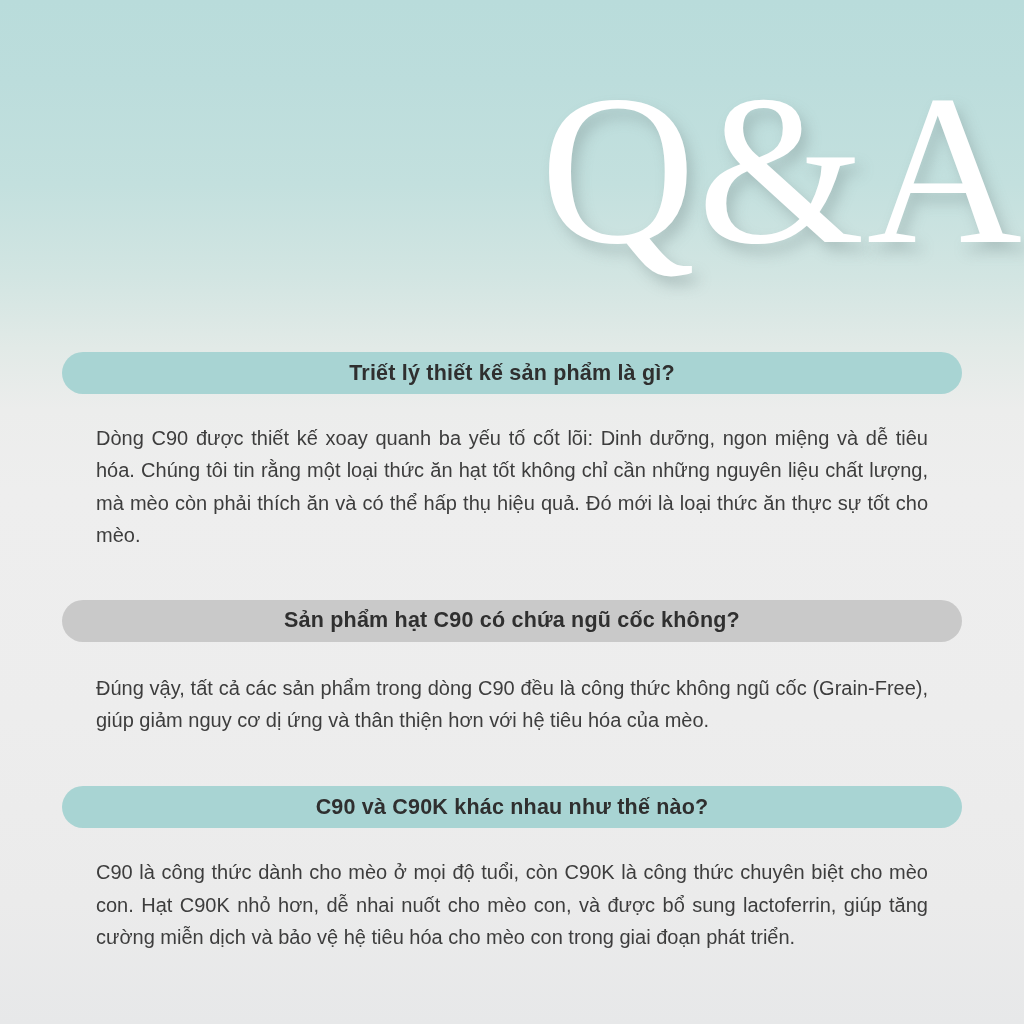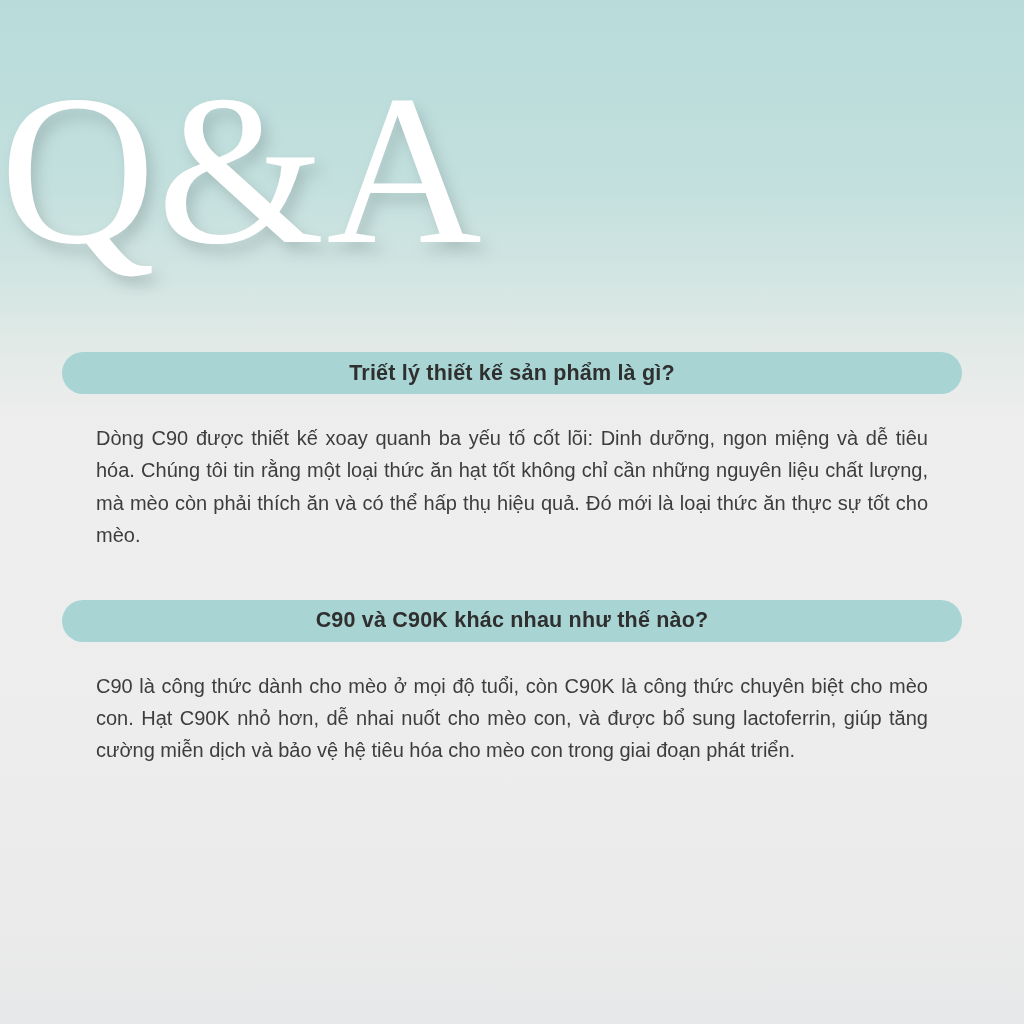--- a/index.html
+++ b/index.html
@@ -30,21 +30,21 @@
     width: 1024px;
     height: 1024px;
   }
 
   
   .title-wrap {
     position: absolute;
     top: 62px;
     left: 0;
     width: 1024px;
-    text-align: left;
+    text-align: right;
   }
   .title {
     font-family: "Liberation Serif", serif;
     font-size: 215px;
     line-height: 1.0;
     letter-spacing: 2px;
     color: #ffffff;
     font-weight: 400;
     text-shadow: 6px 9px 14px rgba(120,140,140,0.38);
     display: inline-block;
@@ -106,20 +106,26 @@
 
   <div class="faq-list">
 
     <div class="faq-item">
       <div class="q-bar teal">
         <span class="q-text">Triết lý thiết kế sản phẩm là gì?</span>
       </div>
       <p class="a-text gap-1">Dòng C90 được thiết kế xoay quanh ba yếu tố cốt lõi: Dinh dưỡng, ngon miệng và dễ tiêu hóa. Chúng tôi tin rằng một loại thức ăn hạt tốt không chỉ cần những nguyên liệu chất lượng, mà mèo còn phải thích ăn và có thể hấp thụ hiệu quả. Đó mới là loại thức ăn thực sự tốt cho mèo.</p>
     </div>
 
+    <div class="faq-item">
+      <div class="q-bar gray">
+        <span class="q-text">Sản phẩm hạt C90 có chứa ngũ cốc không?</span>
+      </div>
+      <p class="a-text gap-2">Đúng vậy, tất cả các sản phẩm trong dòng C90 đều là công thức không ngũ cốc (Grain-Free), giúp giảm nguy cơ dị ứng và thân thiện hơn với hệ tiêu hóa của mèo.</p>
+    </div>
 
     <div class="faq-item">
       <div class="q-bar teal">
         <span class="q-text">C90 và C90K khác nhau như thế nào?</span>
       </div>
       <p class="a-text gap-3">C90 là công thức dành cho mèo ở mọi độ tuổi, còn C90K là công thức chuyên biệt cho mèo con. Hạt C90K nhỏ hơn, dễ nhai nuốt cho mèo con, và được bổ sung lactoferrin, giúp tăng cường miễn dịch và bảo vệ hệ tiêu hóa cho mèo con trong giai đoạn phát triển.</p>
     </div>
 
   </div>
 </div>

